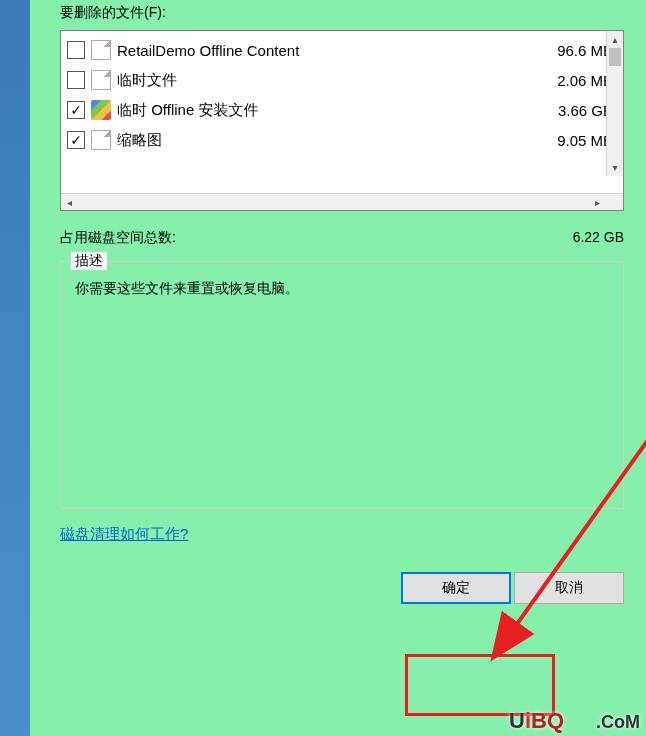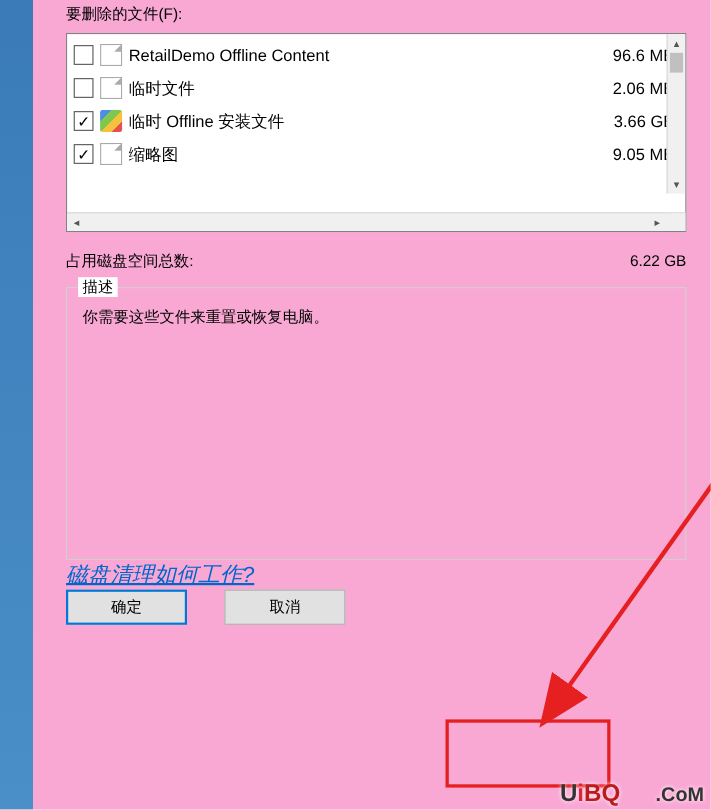--- a/index.html
+++ b/index.html
@@ -15,21 +15,21 @@
     .blue-strip {
       position: absolute;
       left: 0; top: 0;
       width: 30px; height: 100%;
       background: linear-gradient(to bottom, #3a7bb8, #4a8fc7);
     }
     .dialog {
       position: absolute;
       left: 30px; top: 0;
       right: 0; bottom: 0;
-      background: #f9a8d4;
+      background: #86efac;
       padding: 0 22px 12px 30px;
     }
     .section-label {
       margin-top: 4px;
       margin-bottom: 8px;
       color: #000;
       font-size: 14px;
     }
     .file-list-container {
       border: 1px solid #828282;
@@ -148,29 +148,31 @@
     .desc-legend {
       position: absolute;
       top: -10px; left: 10px;
       background: #fff;
       padding: 0 4px;
       font-size: 14px;
     }
     .desc-text { font-size: 14px; }
     .help-link {
       display: inline-block;
+      margin-top: 16px;
       color: #0066cc;
       text-decoration: underline;
       cursor: pointer;
-      font-size: 20px;
-      font-style: italic;
+      font-size: 15px;
     }
     .button-row {
-      display: flex;
-      gap: 34px;
+      margin-top: 28px;
+      display: flex;
+      justify-content: flex-end;
+      gap: 3px;
     }
     .btn {
       width: 110px;
       height: 32px;
       background: #e1e1e1;
       border: 1px solid #adadad;
       font-family: inherit;
       font-size: 14px;
       cursor: pointer;
     }

